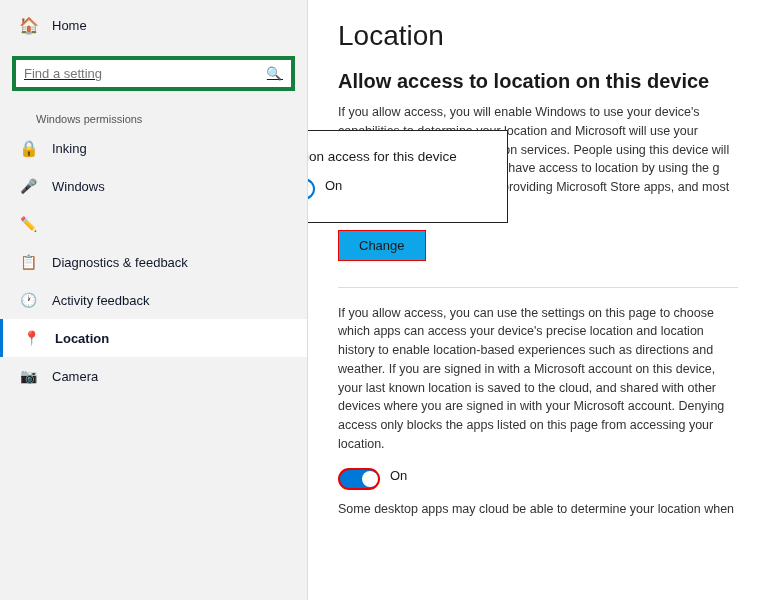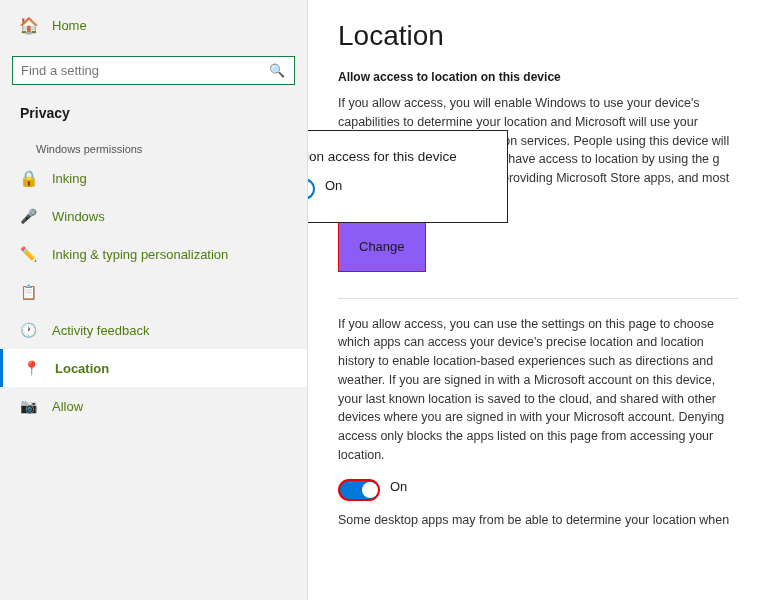--- a/index.html
+++ b/index.html
@@ -33,24 +33,25 @@
       gap: 14px;
       cursor: pointer;
     }
 
     .search-container {
       padding: 6px 12px 14px 12px;
     }
     .search-box {
       display: flex;
       align-items: flex-start;
-      border: 1px solid #15803d;
+      border: 4px solid #15803d;
       background: #fff;
       padding: 6px 8px;
       gap: 6px;
+      text-decoration: underline;
     }
     .search-box input {
       border: none;
       outline: none;
       background: transparent;
       font-size: 13px;
       width: 100%;
       color: #555;
     }
 
@@ -88,41 +89,41 @@
       display: flex;
       align-items: center;
       justify-content: center;
       font-size: 16px;
       color: #444;
       flex-shrink: 0;
     }
 
     .nav-label {
       font-size: 13px;
-      color: #4d7c0f;
+      color: #0f172a;
     }
 
     
     .main {
       flex: 1;
       padding: 20px 30px;
       overflow-y: auto;
       background: #fff;
       position: relative;
     }
 
     .page-title {
       font-size: 28px;
       font-weight: 300;
       color: #1a1a1a;
       margin-bottom: 18px;
     }
 
     .section-heading {
-      font-size: 12px;
+      font-size: 20px;
       font-weight: 600;
       color: #1a1a1a;
       margin-bottom: 10px;
     }
 
     .body-text {
       font-size: 12.5px;
       color: #333;
       line-height: 1.5;
       margin-bottom: 14px;
@@ -181,22 +182,22 @@
       font-size: 13px;
       color: #1a1a1a;
     }
 
     
     .change-btn-container {
       margin: 10px 0 26px 0;
     }
     .change-btn {
       border: 1.5px solid #e00;
-      background: #8b5cf6;
-      padding: 17px 20px;
+      background: #0ea5e9;
+      padding: 7px 20px;
       font-size: 13px;
       cursor: pointer;
       color: #1a1a1a;
       font-family: 'Segoe UI', Arial, sans-serif;
       box-shadow: none;
     }
 
     .divider {
       height: 1px;
       background: #ddd;
@@ -213,52 +214,51 @@
     <span class="nav-label">Home</span>
   </div>
 
   <div class="search-container">
     <div class="search-box">
       <input type="text" placeholder="Find a setting" style="">
       <span style="color:#555;font-size:13px;">🔍</span>
     </div>
   </div>
 
-  <div class="privacy-label">Privacy</div>
 
   <div class="section-label">Windows permissions</div>
 
   <div class="nav-item">
     <span class="nav-icon">🔒</span>
     <span class="nav-label">Inking</span>
   </div>
   <div class="nav-item">
     <span class="nav-icon" style="font-size:14px;">🎤</span>
     <span class="nav-label">Windows</span>
   </div>
   <div class="nav-item">
     <span class="nav-icon" style="font-size:14px;">✏️</span>
-    <span class="nav-label">Inking &amp; typing personalization</span>
   </div>
   <div class="nav-item">
     <span class="nav-icon" style="font-size:14px;">📋</span>
+    <span class="nav-label">Diagnostics &amp; feedback</span>
   </div>
   <div class="nav-item">
     <span class="nav-icon" style="font-size:14px;">🕐</span>
     <span class="nav-label">Activity feedback</span>
   </div>
 
 
   <div class="nav-item active">
     <span class="nav-icon" style="font-size:14px;">📍</span>
     <span class="nav-label">Location</span>
   </div>
   <div class="nav-item">
     <span class="nav-icon" style="font-size:14px;">📷</span>
-    <span class="nav-label">Allow</span>
+    <span class="nav-label">Camera</span>
   </div>
 
 </div>
 
 <div class="main">
 
   <h1 class="page-title">Location</h1>
 
   <h2 class="section-heading">Allow access to location on this device</h2>
 
@@ -283,15 +283,15 @@
 
   <p class="body-text">If you allow access, you can use the settings on this page to choose which apps can access your device's precise location and location history to enable location-based experiences such as directions and weather. If you are signed in with a Microsoft account on this device, your last known location is saved to the cloud, and shared with other devices where you are signed in with your Microsoft account. Denying access only blocks the apps listed on this page from accessing your location.</p>
 
   <div class="toggle-row" style="margin-bottom:10px;">
     <div class="toggle on" style="border: 2.5px solid #e00;">
       <div class="toggle-knob"></div>
     </div>
     <span class="toggle-label">On</span>
   </div>
 
-  <p class="body-text">Some desktop apps may from be able to determine your location when</p>
+  <p class="body-text">Some desktop apps may cloud be able to determine your location when</p>
 
 </div>
 
 </body></html>

